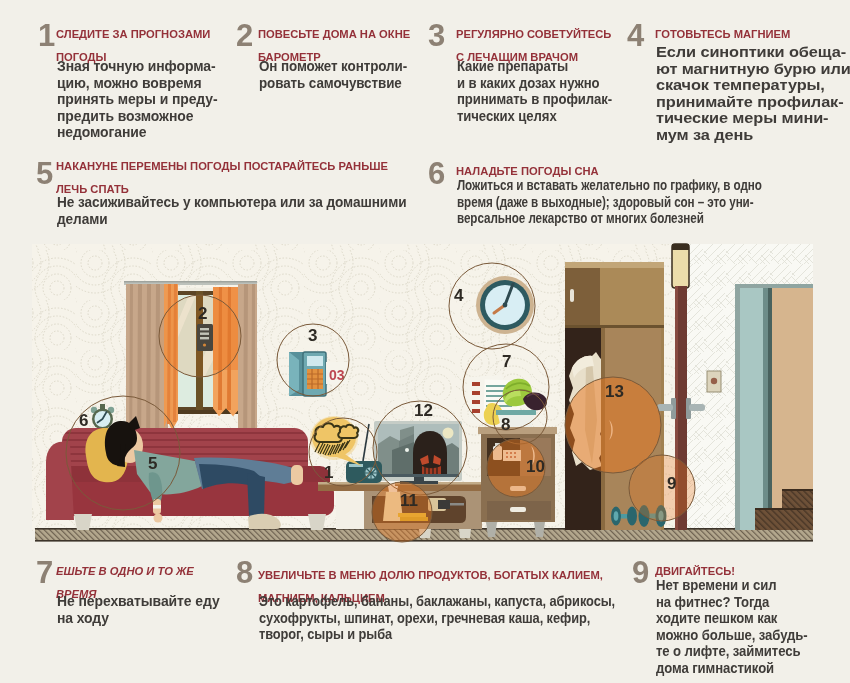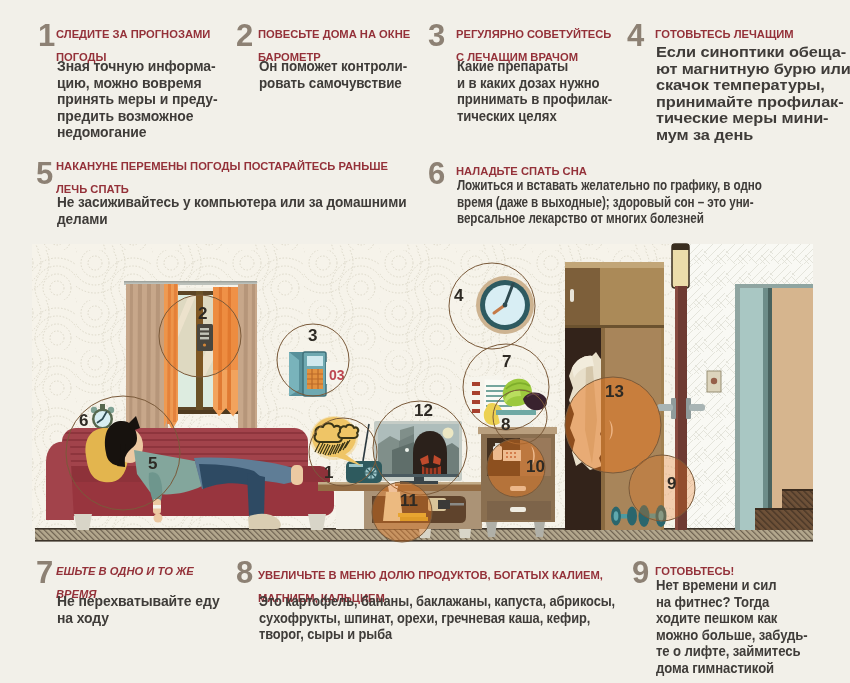--- a/index.html
+++ b/index.html
@@ -24,51 +24,51 @@
 <div class="bd" style="left:259px;top:58px;transform:scaleX(0.92);transform-origin:0 0;">Он поможет контроли-<br>ровать самочувствие</div>
 
 <div class="num" style="left:428px;top:20px;">3</div>
 
 <div class="hd" style="left:456px;top:23px;">РЕГУЛЯРНО СОВЕТУЙТЕСЬ<br>С ЛЕЧАЩИМ ВРАЧОМ</div>
 
 <div class="bd" style="left:457px;top:58px;transform:scaleX(0.90);transform-origin:0 0;">Какие препараты<br>и в каких дозах нужно<br>принимать в профилак-<br>тических целях</div>
 
 <div class="num" style="left:627px;top:20px;">4</div>
 
-<div class="hd" style="left:655px;top:23px;">ГОТОВЬТЕСЬ ЛЕЧАЩИМ</div>
+<div class="hd" style="left:655px;top:23px;">ГОТОВЬТЕСЬ МАГНИЕМ</div>
 
 <div class="bd" style="left:656px;top:44px;transform:scaleX(1.12);transform-origin:0 0;">Если синоптики обеща-<br>ют магнитную бурю или<br>скачок температуры,<br>принимайте профилак-<br>тические меры мини-<br>мум за день</div>
 
 <div class="num" style="left:36px;top:158px;">5</div>
 
 <div class="hd" style="left:56px;top:155px;">НАКАНУНЕ ПЕРЕМЕНЫ ПОГОДЫ ПОСТАРАЙТЕСЬ РАНЬШЕ<br>ЛЕЧЬ СПАТЬ</div>
 
 <div class="bd" style="left:57px;top:194px;transform:scaleX(0.935);transform-origin:0 0;">Не засиживайтесь у компьютера или за домашними<br>делами</div>
 
 <div class="num" style="left:428px;top:158px;">6</div>
 
-<div class="hd" style="left:456px;top:160px;">НАЛАДЬТЕ СПАТЬ СНА</div>
+<div class="hd" style="left:456px;top:160px;">НАЛАДЬТЕ ПОГОДЫ СНА</div>
 
 <div class="bd" style="left:457px;top:177px;transform:scaleX(0.80);transform-origin:0 0;">Ложиться и вставать желательно по графику, в одно<br>время (даже в выходные); здоровый сон – это уни-<br>версальное лекарство от многих болезней</div>
 
 <div class="num" style="left:36px;top:557px;">7</div>
 
 <div class="hd" style="left:56px;top:560px;font-style:italic;">ЕШЬТЕ В ОДНО И ТО ЖЕ<br>ВРЕМЯ</div>
 
 <div class="bd" style="left:57px;top:593px;transform:scaleX(0.957);transform-origin:0 0;">Не перехватывайте еду<br>на ходу</div>
 
 <div class="num" style="left:236px;top:557px;">8</div>
 
 <div class="hd" style="left:258px;top:564px;">УВЕЛИЧЬТЕ В МЕНЮ ДОЛЮ ПРОДУКТОВ, БОГАТЫХ КАЛИЕМ,<br>МАГНИЕМ, КАЛЬЦИЕМ</div>
 
 <div class="bd" style="left:259px;top:593px;transform:scaleX(0.88);transform-origin:0 0;">Это картофель, бананы, баклажаны, капуста, абрикосы,<br>сухофрукты, шпинат, орехи, гречневая каша, кефир,<br>творог, сыры и рыба</div>
 
 <div class="num" style="left:632px;top:557px;">9</div>
 
-<div class="hd" style="left:655px;top:560px;">ГОТОВЬТЕСЬ!</div>
+<div class="hd" style="left:655px;top:560px;">ДВИГАЙТЕСЬ!</div>
 
 <div class="bd" style="left:656px;top:577px;transform:scaleX(0.90);transform-origin:0 0;">Нет времени и сил<br>на фитнес? Тогда<br>ходите пешком как<br>можно больше, забудь-<br>те о лифте, займитесь<br>дома гимнастикой</div>
 
 <svg width="850" height="683" viewBox="0 0 850 683" style="position:absolute;left:0;top:0;">
 <defs>
   <pattern id="wp" width="76" height="50" patternUnits="userSpaceOnUse">
     <rect width="76" height="50" fill="#f6f3ea"></rect>
     <g fill="none" stroke="#dcd8c8" stroke-width="1" stroke-dasharray="1.5,1.8">
       <circle cx="19" cy="13" r="30"></circle>
           <circle cx="19" cy="13" r="22"></circle>

